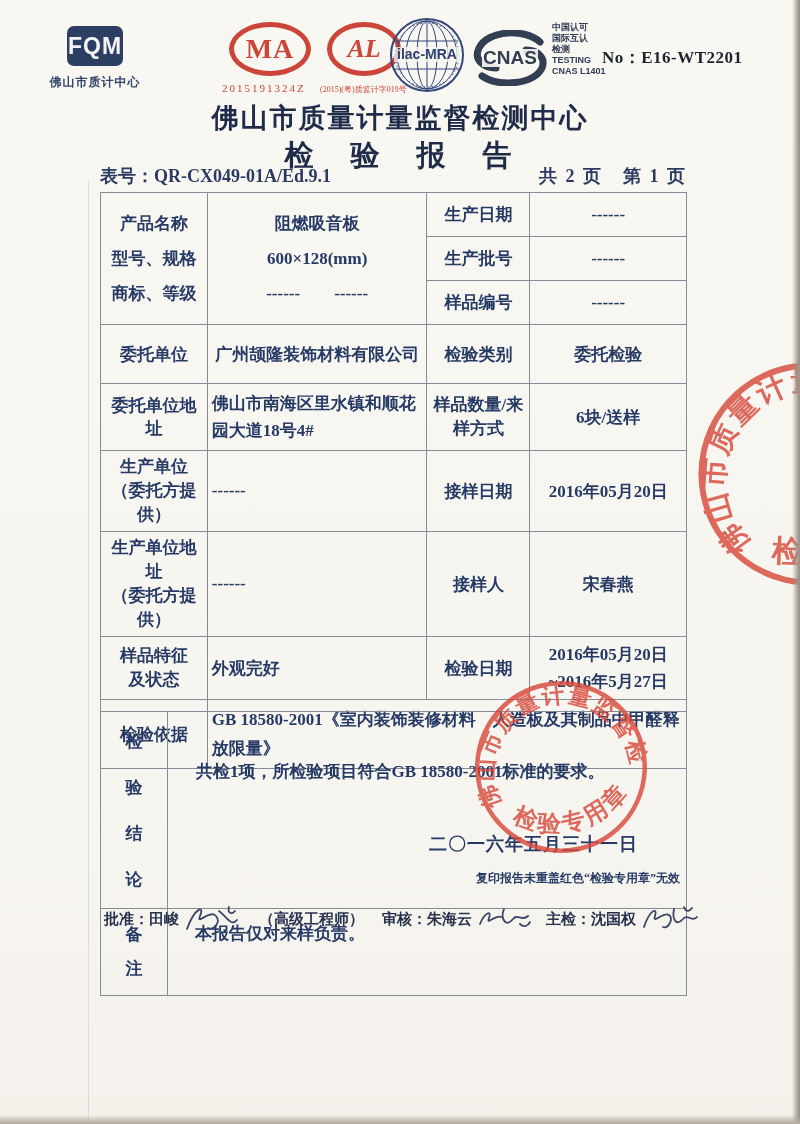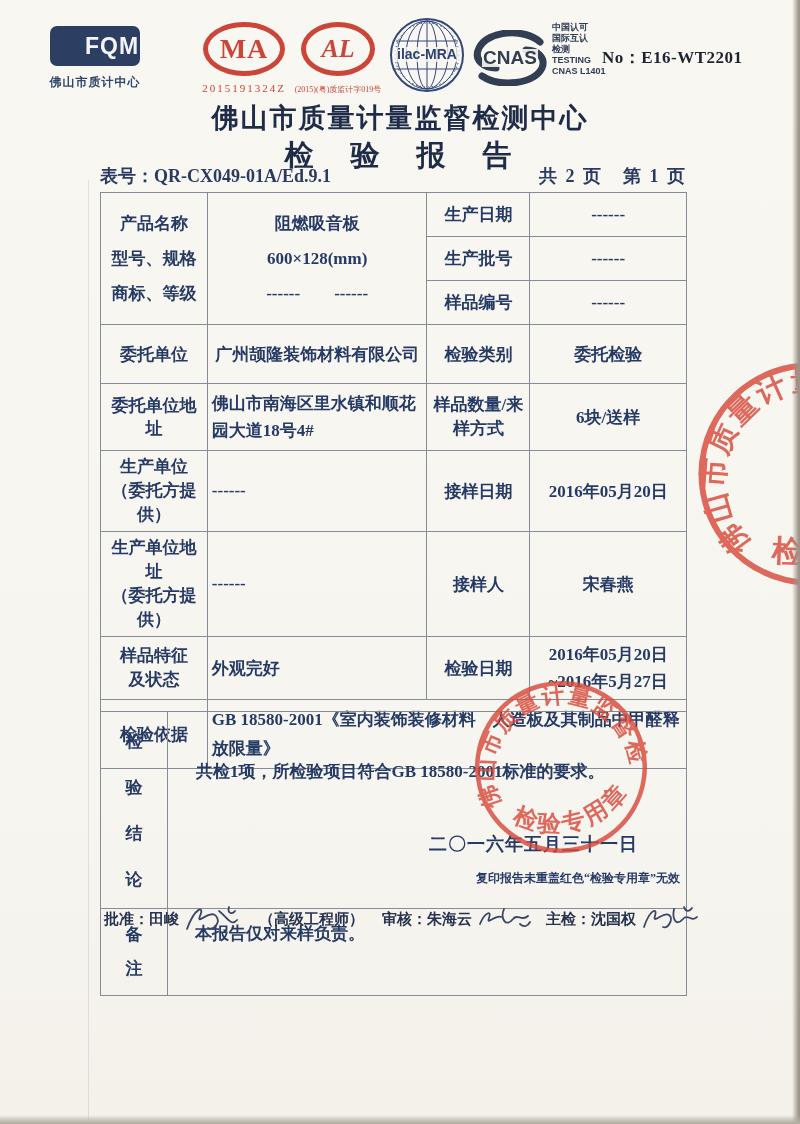--- a/index.html
+++ b/index.html
@@ -14,24 +14,24 @@
   .scan-edge-right{position:absolute;right:0;top:0;width:8px;height:100%;
     background:linear-gradient(90deg,rgba(130,124,112,0),#9b948a 85%);}
   .scan-edge-bottom{position:absolute;left:0;bottom:0;width:100%;height:9px;
     background:linear-gradient(180deg,rgba(130,124,112,0),#b3ada2 90%);}
   .fold-line{position:absolute;left:88px;top:180px;width:1px;height:940px;background:rgba(120,125,135,.18);}
 
   
   .logo-fqm{position:absolute;left:45px;top:26px;width:100px;text-align:center;}
   .fqm-box{width:56px;height:40px;margin:0 auto;border-radius:7px;background:#2c3f63;
     color:#f4f4f6;font-weight:bold;font-size:23px;line-height:40px;letter-spacing:1px;
-    font-family:"Liberation Sans",sans-serif;padding-left:34px;}
+    font-family:"Liberation Sans",sans-serif;}
   .fqm-cap{margin-top:8px;font-size:12px;color:#32456b;font-weight:bold;letter-spacing:1px;}
 
-  .logo-oval{position:absolute;text-align:center;color:#cc4539;}
+  .logo-oval{position:absolute;text-align:left;color:#cc4539;margin-left:26px;}
   .logo-cma{left:196px;top:22px;width:96px;}
   .logo-cal{left:294px;top:22px;width:88px;}
   .oval{margin:0 auto;border:5px solid #cc4539;border-radius:50%;display:flex;align-items:center;justify-content:center;
     font-weight:bold;font-family:"Liberation Serif",serif;}
   .oval-cma{width:72px;height:44px;font-size:28px;letter-spacing:1px;}
   .oval-cal{width:64px;height:44px;font-size:26px;font-style:italic;}
   .oval-num{margin-top:6px;font-size:11px;letter-spacing:2px;color:#cc4539;}
   .oval-num-small{margin-top:8px;font-size:8px;letter-spacing:0;color:#cc4539;}
 
   .logo-ilac{position:absolute;left:388px;top:16px;width:78px;height:78px;}

